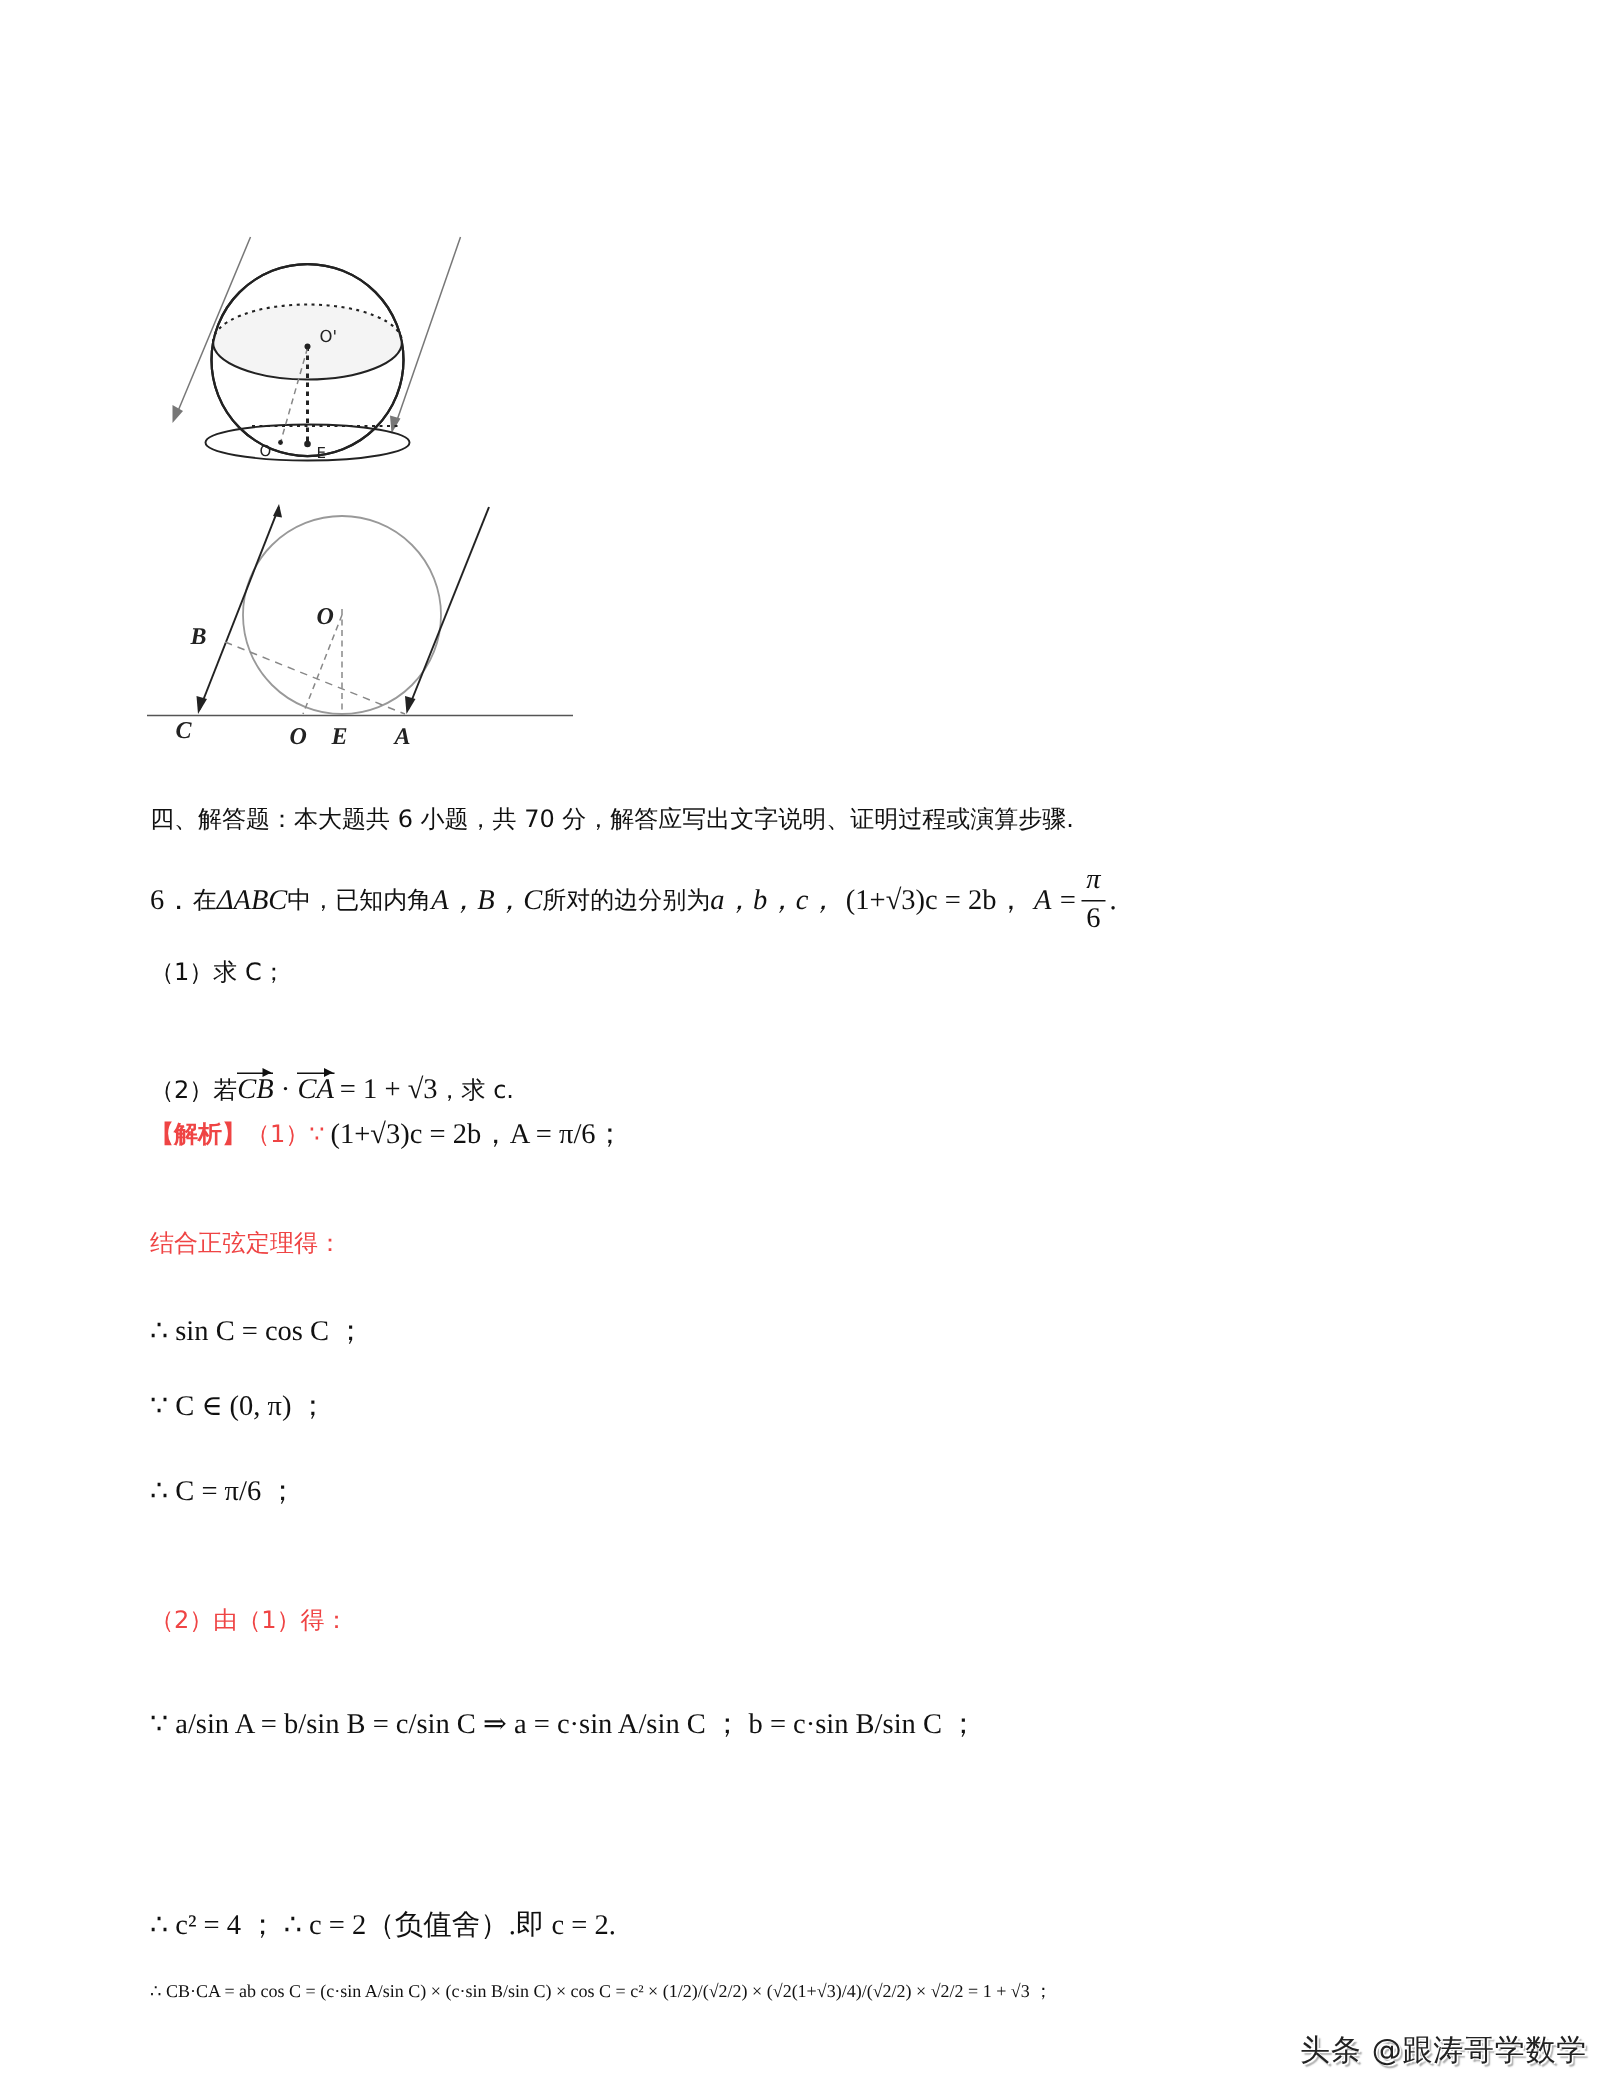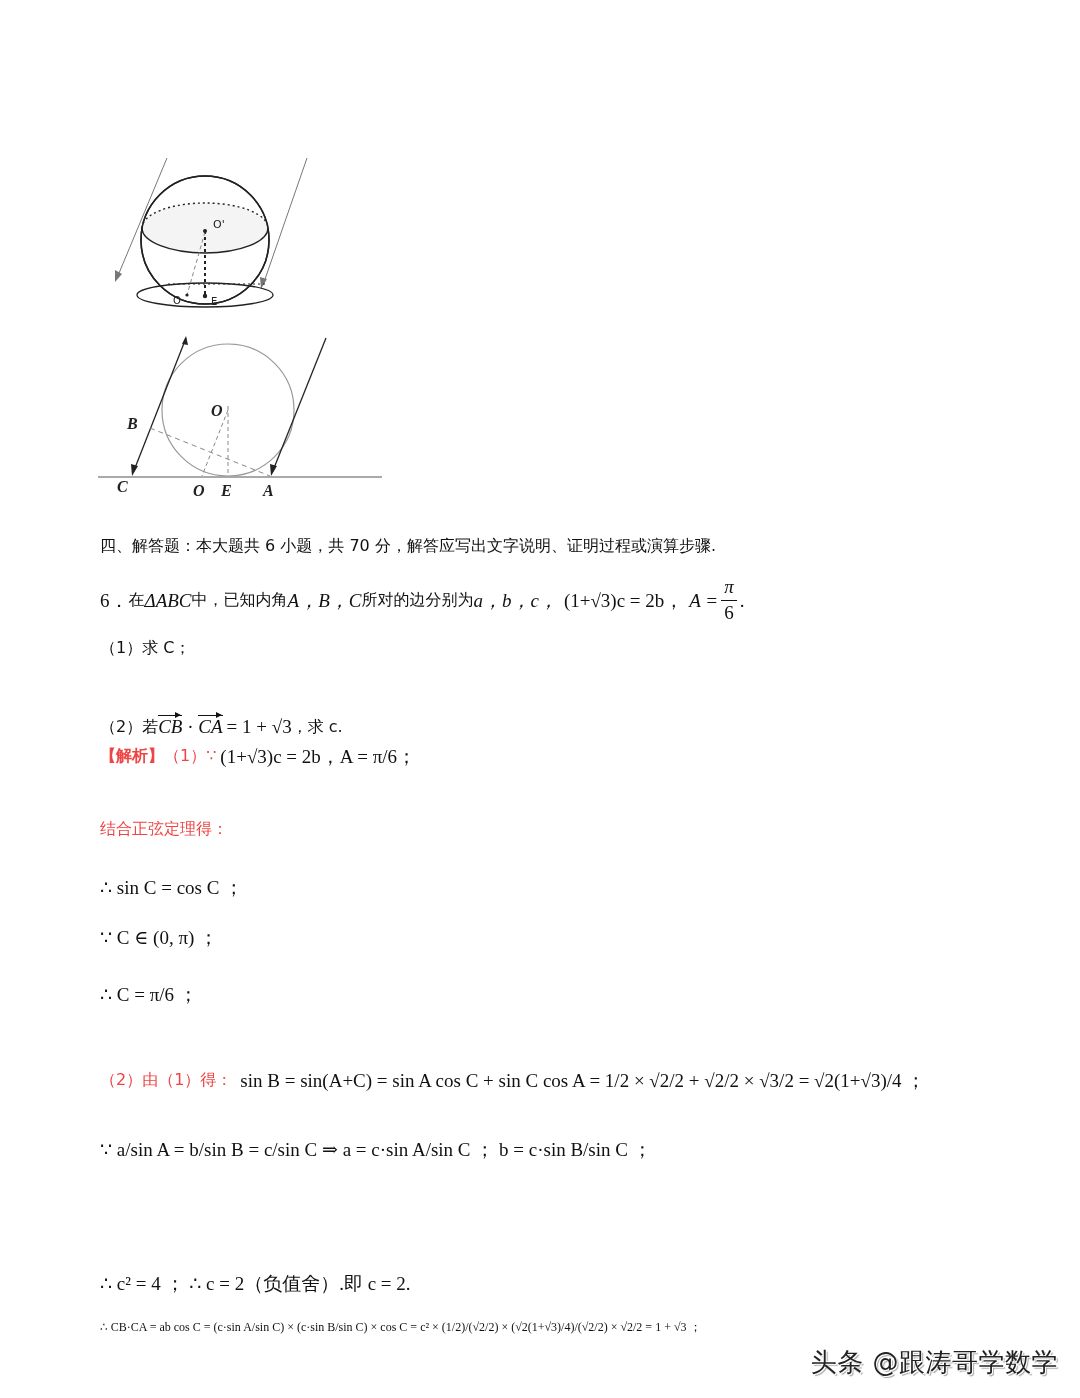--- a/index.html
+++ b/index.html
@@ -9,21 +9,21 @@
   .line { position: absolute; left: 100px; white-space: nowrap; font-size: 19px; line-height: 1; display: flex; align-items: center; }
   .red { color: #ef4444; }
   .cjk { font-family: "DejaVu Sans", sans-serif; font-size: 16px; }
   .it { font-style: italic; }
   .frac { display: inline-flex; flex-direction: column; align-items: center; vertical-align: middle; margin: 0 3px; }
   .frac > .num { padding: 0 3px 2px 3px; border-bottom: 1px solid #111; line-height: 1.1; }
   .frac > .den { padding: 2px 3px 0 3px; line-height: 1.1; }
   .vec { position: relative; display: inline-block; font-style: italic; }
   .vec::before { content: ""; position: absolute; left: 0; right: 0; top: -2px; border-top: 1px solid #111; }
   .vec::after { content: ""; position: absolute; right: -2px; top: -5px; border: 3px solid transparent; border-left: 6px solid #111; }
-  .watermark { position: absolute; right: 22px; bottom: 18px; font-family: "DejaVu Sans", sans-serif; font-size: 26px; color: #222; letter-spacing: 0.5px;
+  .watermark { position: absolute; right: 22px; bottom: 18px; font-family: "DejaVu Sans", sans-serif; font-size: 20px; color: #222; letter-spacing: 0.5px;
                text-shadow: 1px 1px 0 #fff, -1px -1px 0 #fff, 2px 2px 1px rgba(0,0,0,0.35); }
   svg text { font-family: "DejaVu Sans", sans-serif; }
   .ser { font-family: "Liberation Serif", serif; }
 </style>
 </head>
 <body>
 
 <svg class="abs" style="left:105px;top:150px" width="220" height="170" viewBox="0 0 220 170">
   <line x1="62" y1="8" x2="12" y2="128" stroke="#777" stroke-width="1"></line>
   <polygon points="10,132 10,120 17,124" fill="#777"></polygon>
@@ -105,21 +105,20 @@
 <div class="line" style="top:805px;height:48px">
   <span class="cjk red">结合正弦定理得：</span>
 </div>
 
 <div class="line" style="top:878px">∴ sin C = cos C ；</div>
 <div class="line" style="top:928px">∵ C ∈ (0, π) ；</div>
 <div class="line" style="top:985px">∴ C = π/6 ；</div>
 
 <div class="line" style="top:1060px;height:40px">
   <span class="cjk red">（2）由（1）得：</span>
-  <span style="margin-left:8px">sin B = sin(A+C) = sin A cos C + sin C cos A = 1/2 × √2/2 + √2/2 × √3/2 = √2(1+√3)/4 ；</span>
 </div>
 
 <div class="line" style="top:1140px">∵ a/sin A = b/sin B = c/sin C ⇒ a = c·sin A/sin C ； b = c·sin B/sin C ；</div>
 
 <div class="line" style="top:1321px;font-size:12px">∴ CB·CA = ab cos C = (c·sin A/sin C) × (c·sin B/sin C) × cos C = c² × (1/2)/(√2/2) × (√2(1+√3)/4)/(√2/2) × √2/2 = 1 + √3 ；</div>
 
 <div class="line" style="top:1274px">∴ c² = 4 ； ∴ c = 2（负值舍）.即 c = 2.</div>
 
 <div class="watermark">头条 @跟涛哥学数学</div>
 

